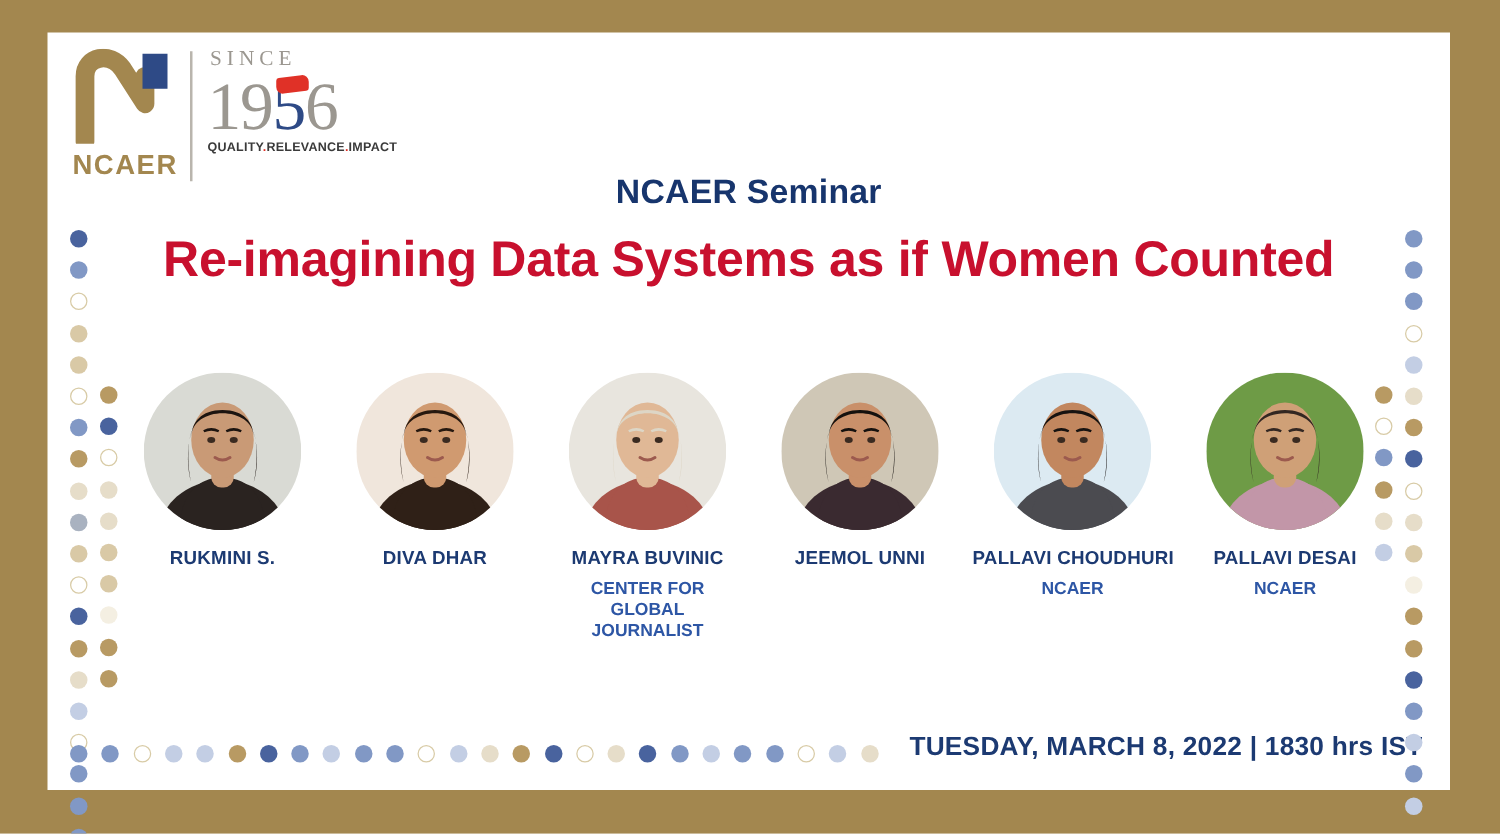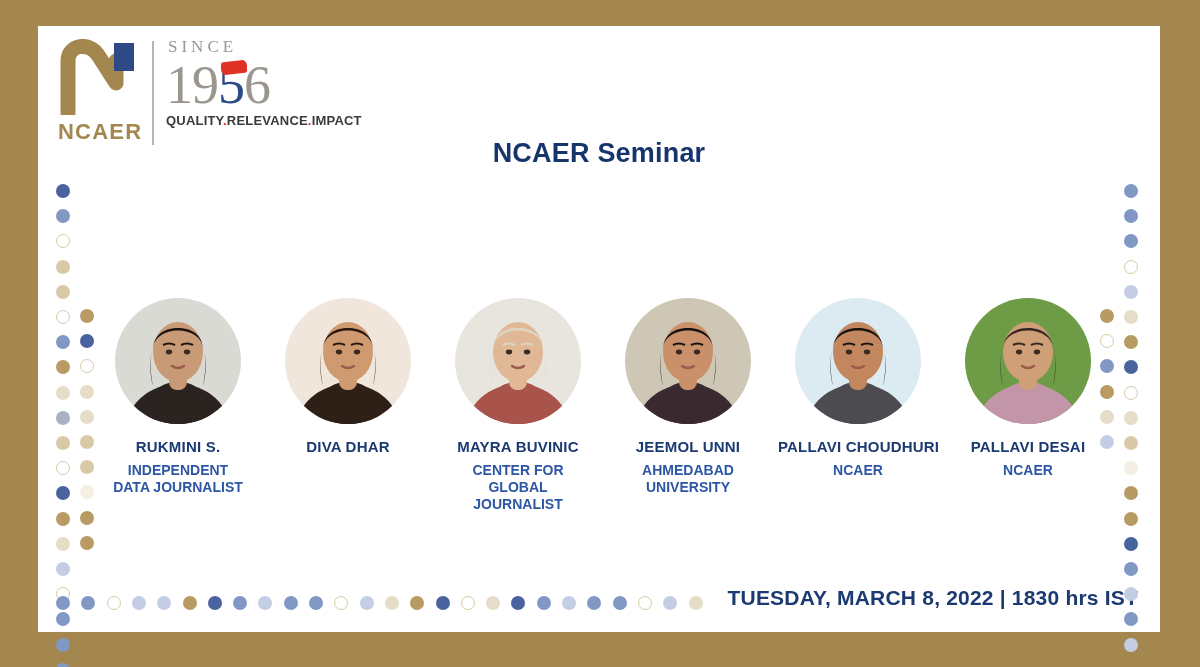--- a/index.html
+++ b/index.html
@@ -105,21 +105,21 @@
     left: 55px;
     top: 4px;
     width: 26px;
     height: 13px;
     background: #e03127;
     border-radius: 2px 6px 2px 6px;
     transform: skewY(-7deg);
   }
   .tagline {
     font-family: "Liberation Sans", sans-serif;
-    font-size: 13px;
+    font-size: 10px;
     font-weight: bold;
     letter-spacing: 0.2px;
     color: #3a3a3a;
     white-space: nowrap;
   }
   .tagline .dot { color: #e03127; }
 
   .org-title {
     position: absolute;
     left: 248px;
@@ -237,20 +237,21 @@
         <div class="year-row">
           <span class="year-txt"><span>19</span><span class="b5">5</span><span>6</span></span>
           <div class="flag"></div>
         </div>
         <div class="tagline"><span>QUALITY</span><span class="dot">.</span><span>RELEVANCE</span><span class="dot">.</span><span>IMPACT</span></div>
       </div>
     </div>
 
 
     <div class="seminar-label">NCAER Seminar</div>
+    <div class="seminar-title">Re-imagining Data Systems as if Women Counted</div>
 
     <div class="speakers">
         <div class="speaker">
           <div class="portrait">
             <svg width="126" height="126" viewBox="0 0 126 126">
     <rect width="126" height="126" fill="#d9dad4"></rect>
     <ellipse cx="63" cy="132" rx="52" ry="46" fill="#2a2320"></ellipse>
     <path d="M28 126 C30 96 44 84 63 84 C82 84 96 96 98 126 Z" fill="#2a2320"></path>
     <rect x="54" y="66" width="18" height="26" rx="8" fill="#c99a76"></rect>
     <ellipse cx="63" cy="54" rx="25" ry="30" fill="#c99a76"></ellipse>
@@ -258,21 +259,20 @@
     <path d="M38 48 C34 62 35 78 38 88 C34 70 36 54 38 48 Z" fill="#1c1410"></path>
     <path d="M88 48 C92 62 91 78 88 88 C92 70 90 54 88 48 Z" fill="#1c1410"></path>
     <ellipse cx="54" cy="54" rx="3.2" ry="2.4" fill="#3a2a20"></ellipse>
     <ellipse cx="72" cy="54" rx="3.2" ry="2.4" fill="#3a2a20"></ellipse>
     <path d="M48 47 Q54 44 60 47" stroke="#1c1410" stroke-width="2" fill="none"></path>
     <path d="M66 47 Q72 44 78 47" stroke="#1c1410" stroke-width="2" fill="none"></path>
     <path d="M57 68 Q63 72 69 68" stroke="#9c5a4e" stroke-width="2.4" fill="none" stroke-linecap="round"></path>
   </svg>
           </div>
           <div class="sp-name">RUKMINI S.</div>
-          <div class="sp-affil"><span>INDEPENDENT</span><br><span>DATA JOURNALIST</span></div>
         </div>
         <div class="speaker">
           <div class="portrait">
             <svg width="126" height="126" viewBox="0 0 126 126">
     <rect width="126" height="126" fill="#f0e6dc"></rect>
     <ellipse cx="63" cy="132" rx="52" ry="46" fill="#2f2017"></ellipse>
     <path d="M28 126 C30 96 44 84 63 84 C82 84 96 96 98 126 Z" fill="#2f2017"></path>
     <rect x="54" y="66" width="18" height="26" rx="8" fill="#d09a70"></rect>
     <ellipse cx="63" cy="54" rx="25" ry="30" fill="#d09a70"></ellipse>
     <path d="M38 52 C38 26 88 26 88 52 C88 40 80 30 63 30 C46 30 38 40 38 52 Z" fill="#26180f"></path>
@@ -320,21 +320,20 @@
     <path d="M38 48 C34 62 35 78 38 88 C34 70 36 54 38 48 Z" fill="#15110e"></path>
     <path d="M88 48 C92 62 91 78 88 88 C92 70 90 54 88 48 Z" fill="#15110e"></path>
     <ellipse cx="54" cy="54" rx="3.2" ry="2.4" fill="#3a2a20"></ellipse>
     <ellipse cx="72" cy="54" rx="3.2" ry="2.4" fill="#3a2a20"></ellipse>
     <path d="M48 47 Q54 44 60 47" stroke="#15110e" stroke-width="2" fill="none"></path>
     <path d="M66 47 Q72 44 78 47" stroke="#15110e" stroke-width="2" fill="none"></path>
     <path d="M57 68 Q63 72 69 68" stroke="#9c5a4e" stroke-width="2.4" fill="none" stroke-linecap="round"></path>
   </svg>
           </div>
           <div class="sp-name">JEEMOL UNNI</div>
-          <div class="sp-affil"><span>AHMEDABAD</span><br><span>UNIVERSITY</span></div>
         </div>
         <div class="speaker">
           <div class="portrait">
             <svg width="126" height="126" viewBox="0 0 126 126">
     <rect width="126" height="126" fill="#dceaf2"></rect>
     <ellipse cx="63" cy="132" rx="52" ry="46" fill="#4b4b50"></ellipse>
     <path d="M28 126 C30 96 44 84 63 84 C82 84 96 96 98 126 Z" fill="#4b4b50"></path>
     <rect x="54" y="66" width="18" height="26" rx="8" fill="#c2875f"></rect>
     <ellipse cx="63" cy="54" rx="25" ry="30" fill="#c2875f"></ellipse>
     <path d="M38 52 C38 26 88 26 88 52 C88 40 80 30 63 30 C46 30 38 40 38 52 Z" fill="#171311"></path>

